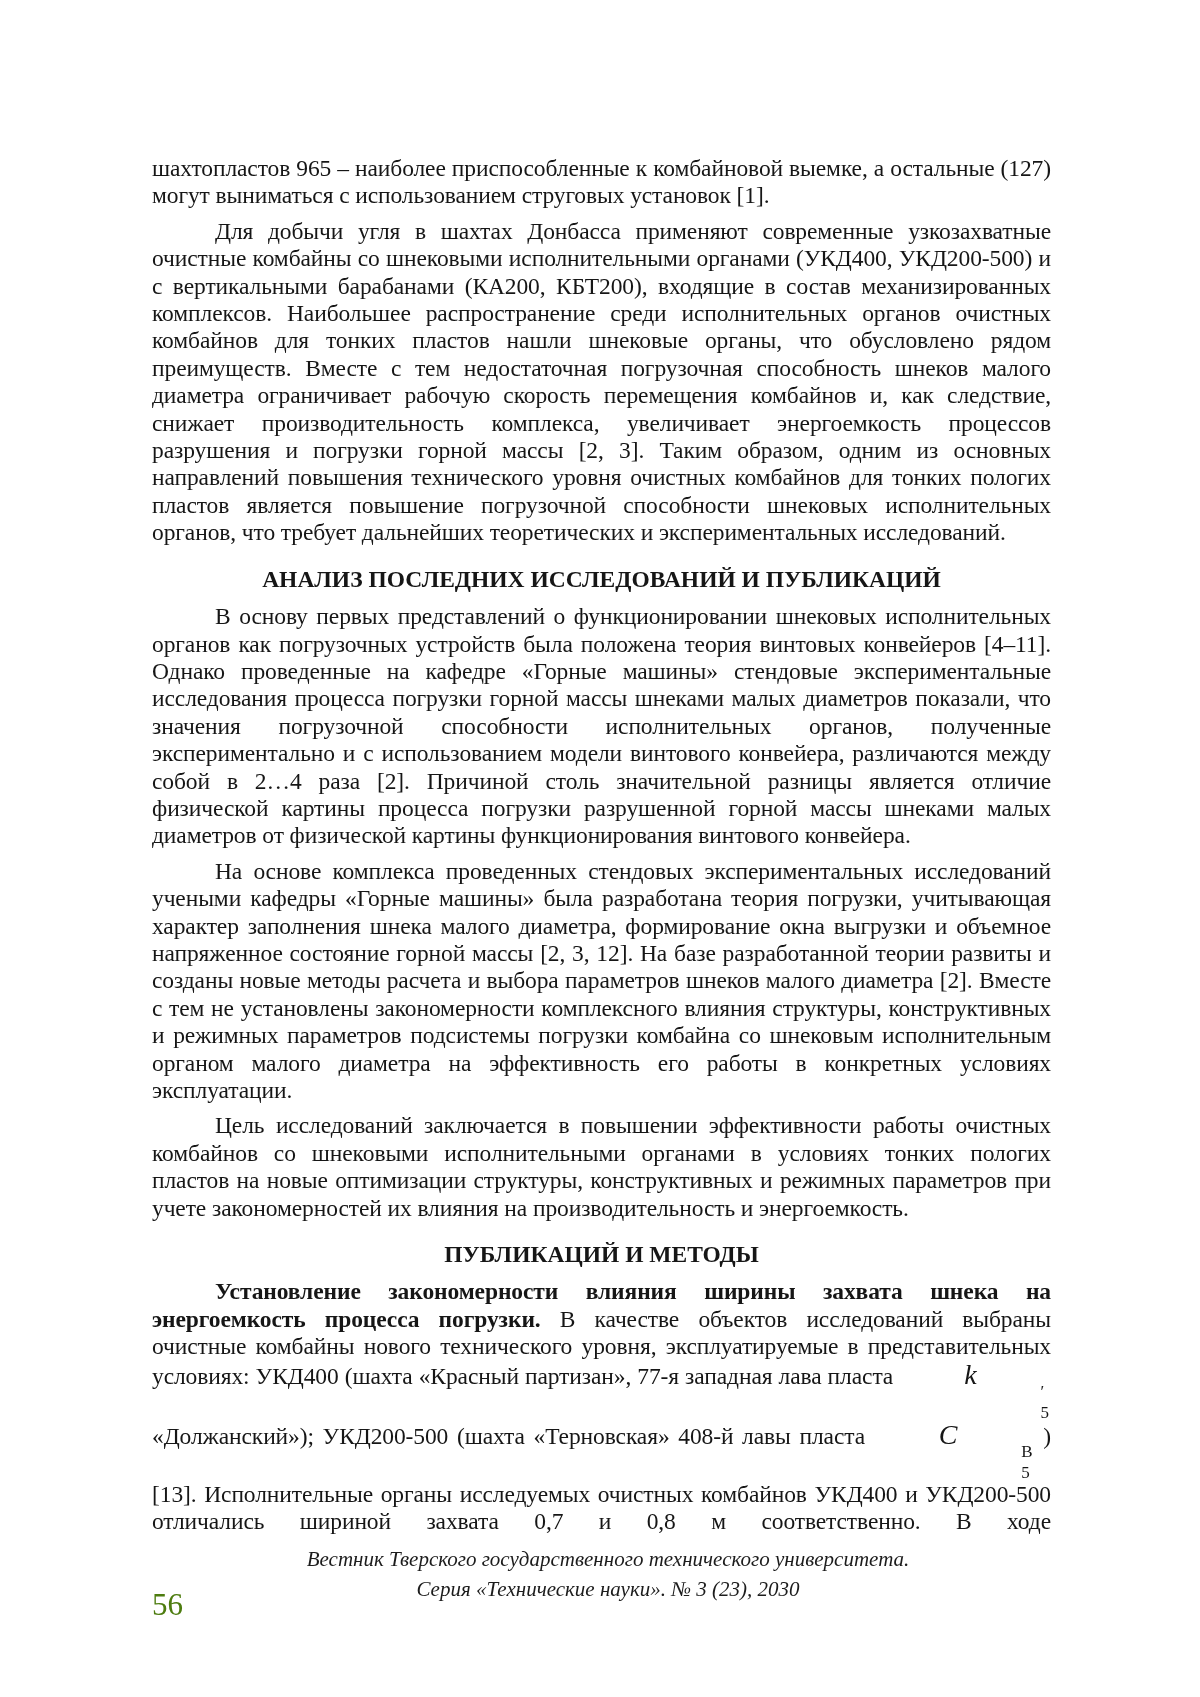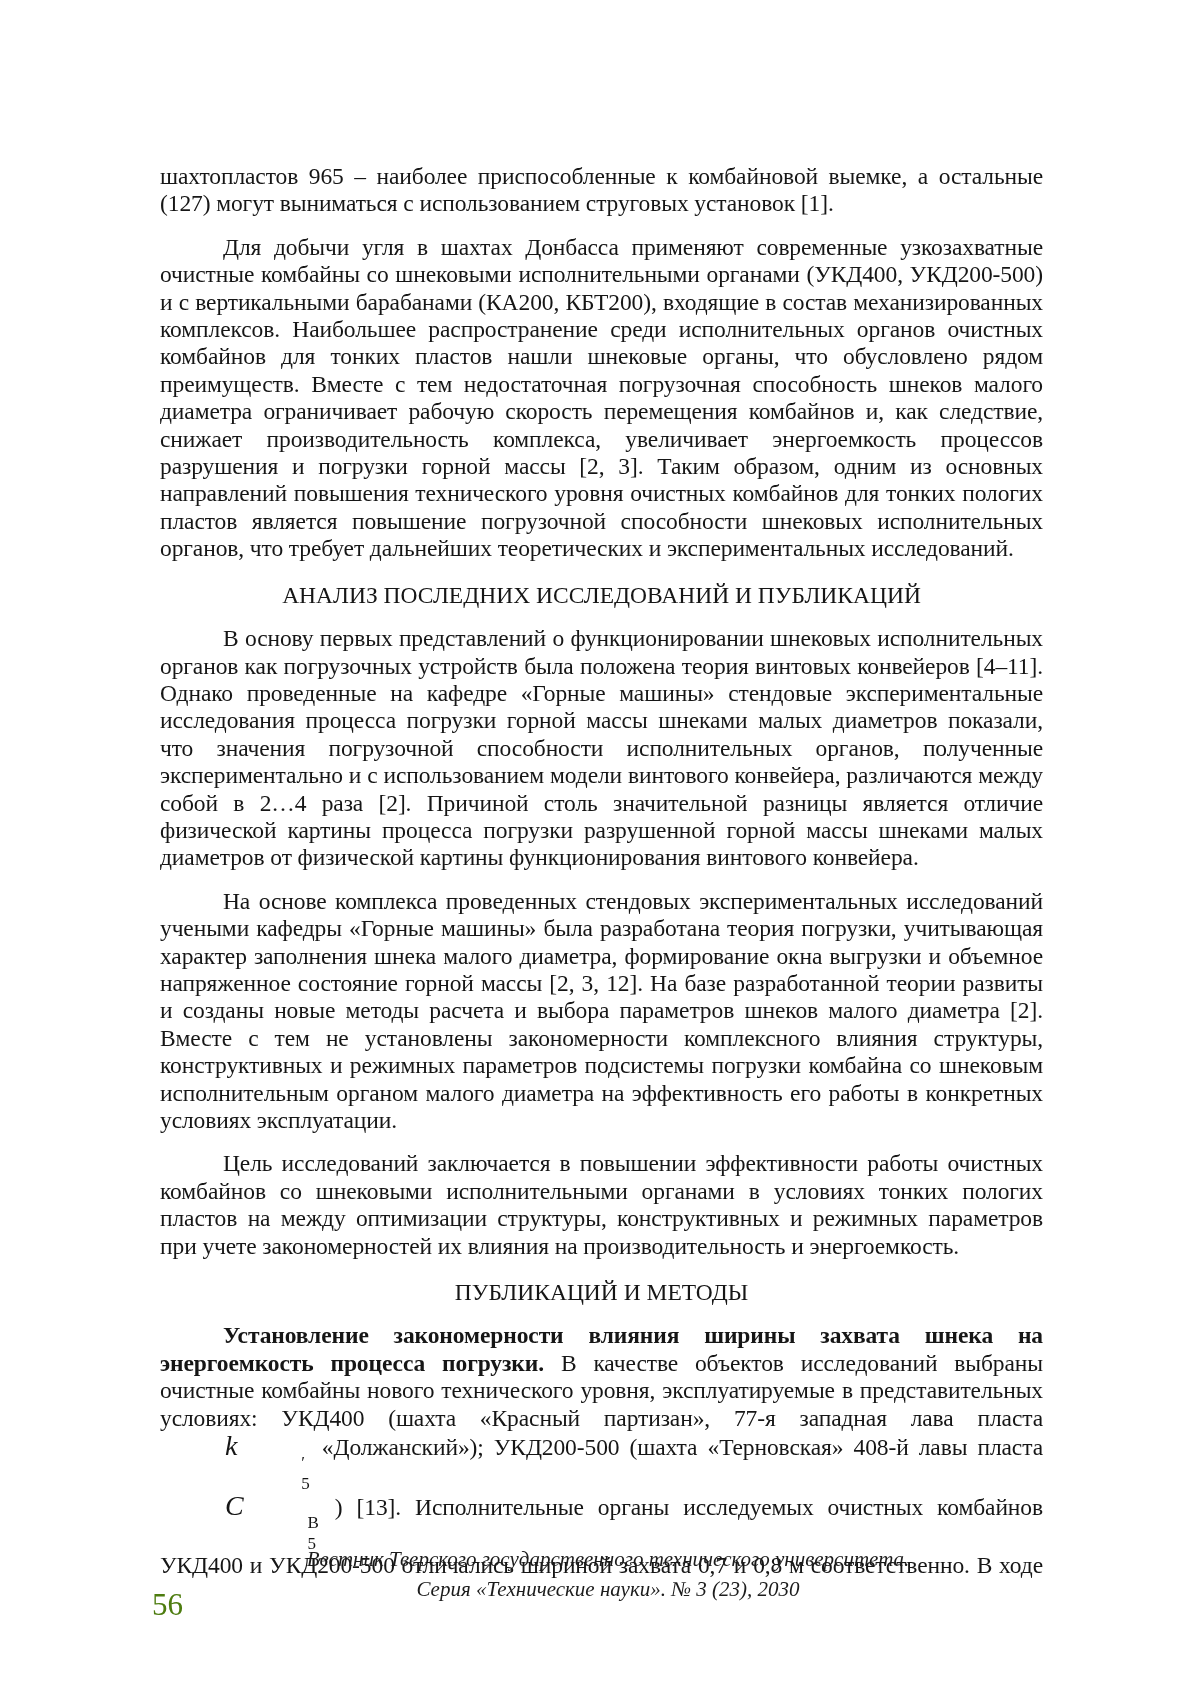--- a/index.html
+++ b/index.html
@@ -17,28 +17,28 @@
     left:144px;
     top:147px;
     width:915px;
     font-size:23.5px;
     line-height:27.4px;
     text-align:justify;
     letter-spacing:-0.1px;
     hyphens:auto;
     -webkit-hyphens:auto;
   }
-  p.para{margin:16px;padding:0;}
+  p.para{margin:8px;padding:0;}
   p.indent{text-indent:63px;}
   p.cont{text-align-last:justify;}
   .bold{font-weight:bold;}
   h2.heading{
     font-size:23.5px;
     line-height:27.4px;
-    font-weight:normal;
+    font-weight:bold;
     text-align:center;
     text-align-last:center;
     text-indent:0;
     margin:19px 0 10px 0;
     padding:0;
     letter-spacing:0;
   }
   
   .math{
     display:inline-block;
@@ -87,21 +87,21 @@
 </head>
 <body>
 
 <div class="page">
   <div class="textblock" id="body-blocks">
       <p class="para"><span class="normal">шахтопластов 965 – наиболее приспособленные к комбайновой выемке, а остальные (127) могут выниматься с использованием струговых установок [1].</span></p>
       <p class="para indent"><span class="normal">Для добычи угля в шахтах Донбасса применяют современные узкозахватные очистные комбайны со шнековыми исполнительными органами (УКД400, УКД200-500) и с вертикальными барабанами (КА200, КБТ200), входящие в состав механизированных комплексов. Наибольшее распространение среди исполнительных органов очистных комбайнов для тонких пластов нашли шнековые органы, что обусловлено рядом преимуществ. Вместе с тем недостаточная погрузочная способность шнеков малого диаметра ограничивает рабочую скорость перемещения комбайнов и, как следствие, снижает производительность комплекса, увеличивает энергоемкость процессов разрушения и погрузки горной массы [2, 3]. Таким образом, одним из основных направлений повышения технического уровня очистных комбайнов для тонких пологих пластов является повышение погрузочной способности шнековых исполнительных органов, что требует дальнейших теоретических и экспериментальных исследований.</span></p>
       <h2 class="heading">АНАЛИЗ ПОСЛЕДНИХ ИССЛЕДОВАНИЙ И ПУБЛИКАЦИЙ</h2>
       <p class="para indent"><span class="normal">В основу первых представлений о функционировании шнековых исполнительных органов как погрузочных устройств была положена теория винтовых конвейеров [4–11]. Однако проведенные на кафедре «Горные машины» стендовые экспериментальные исследования процесса погрузки горной массы шнеками малых диаметров показали, что значения погрузочной способности исполнительных органов, полученные экспериментально и с использованием модели винтового конвейера, различаются между собой в 2…4 раза [2]. Причиной столь значительной разницы является отличие физической картины процесса погрузки разрушенной горной массы шнеками малых диаметров от физической картины функционирования винтового конвейера.</span></p>
       <p class="para indent"><span class="normal">На основе комплекса проведенных стендовых экспериментальных исследований учеными кафедры «Горные машины» была разработана теория погрузки, учитывающая характер заполнения шнека малого диаметра, формирование окна выгрузки и объемное напряженное состояние горной массы [2, 3, 12]. На базе разработанной теории развиты и созданы новые методы расчета и выбора параметров шнеков малого диаметра [2]. Вместе с тем не установлены закономерности комплексного влияния структуры, конструктивных и режимных параметров подсистемы погрузки комбайна со шнековым исполнительным органом малого диаметра на эффективность его работы в конкретных условиях эксплуатации.</span></p>
-      <p class="para indent"><span class="normal">Цель исследований заключается в повышении эффективности работы очистных комбайнов со шнековыми исполнительными органами в условиях тонких пологих пластов на между оптимизации структуры, конструктивных и режимных параметров при учете закономерностей их влияния на производительность и энергоемкость.</span></p>
+      <p class="para indent"><span class="normal">Цель исследований заключается в повышении эффективности работы очистных комбайнов со шнековыми исполнительными органами в условиях тонких пологих пластов на новые оптимизации структуры, конструктивных и режимных параметров при учете закономерностей их влияния на производительность и энергоемкость.</span></p>
       <h2 class="heading">ПУБЛИКАЦИЙ И МЕТОДЫ</h2>
       <p class="para indent cont"><span class="bold">Установление закономерности влияния ширины захвата шнека на энергоемкость процесса погрузки.</span><span class="normal"> В качестве объектов исследований выбраны очистные комбайны нового технического уровня, эксплуатируемые в представительных условиях: УКД400 (шахта «Красный партизан», 77-я западная лава пласта </span><span class="math"><span class="mbase">k</span><span class="mstack">
             <span class="msup">′</span>
             <span class="msub">5</span>
           </span></span><span class="normal"> «Должанский»); УКД200-500 (шахта «Терновская» 408-й лавы пласта </span><span class="math"><span class="mbase">C</span><span class="mstack">
             <span class="msup">В</span>
             <span class="msub">5</span>
           </span></span><span class="normal"> ) [13]. Исполнительные органы исследуемых очистных комбайнов УКД400 и УКД200-500 отличались шириной захвата 0,7 и 0,8 м соответственно. В ходе</span></p>
     </div>
 

